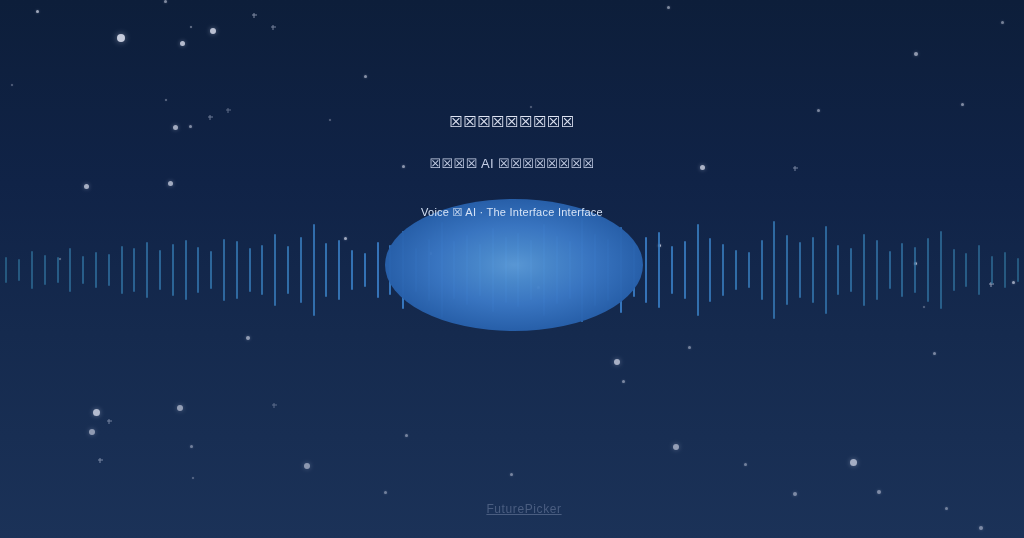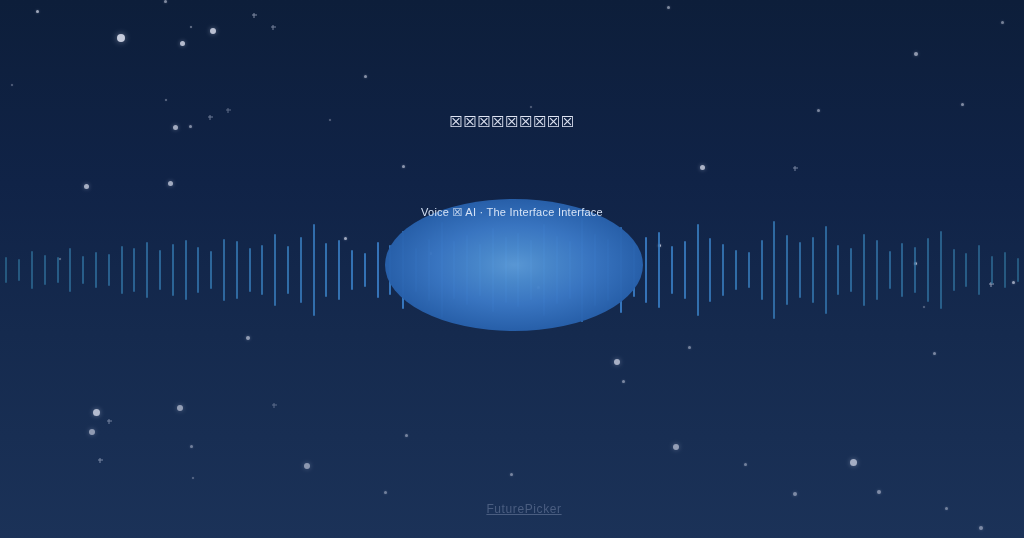--- a/index.html
+++ b/index.html
@@ -308,19 +308,20 @@
       <div class="wavebar" style="left: 991px; width: 2px; height: 28px; top: 256px; background: rgb(47, 111, 153); opacity: 0.72;"></div>
       <div class="wavebar" style="left: 1003.8px; width: 2px; height: 36px; top: 252px; background: rgb(46, 110, 151); opacity: 0.71;"></div>
       <div class="wavebar" style="left: 1016.6px; width: 2px; height: 24px; top: 258px; background: rgb(46, 110, 150); opacity: 0.7;"></div>
     </div>
 
   <div id="orb" style="left: 385px; top: 199px; width: 258px; height: 132px;"></div>
 
   <div id="textblock">
     <h1 id="hero-title" style="color: rgb(223, 228, 243);">☒☒☒☒☒☒☒☒☒</h1>
 
+    <h2 id="hero-subtitle" style="color: rgb(198, 207, 230);">☒☒☒☒ AI ☒☒☒☒☒☒☒☒</h2>
 
     <p id="hero-tagline" style="color: rgb(215, 228, 247);">Voice ☒ AI · The Interface Interface</p>
 
     <p id="brand-footer" style="color: rgb(74, 93, 128);">FuturePicker</p>
   </div>
 
 </div>
 
 </body></html>

